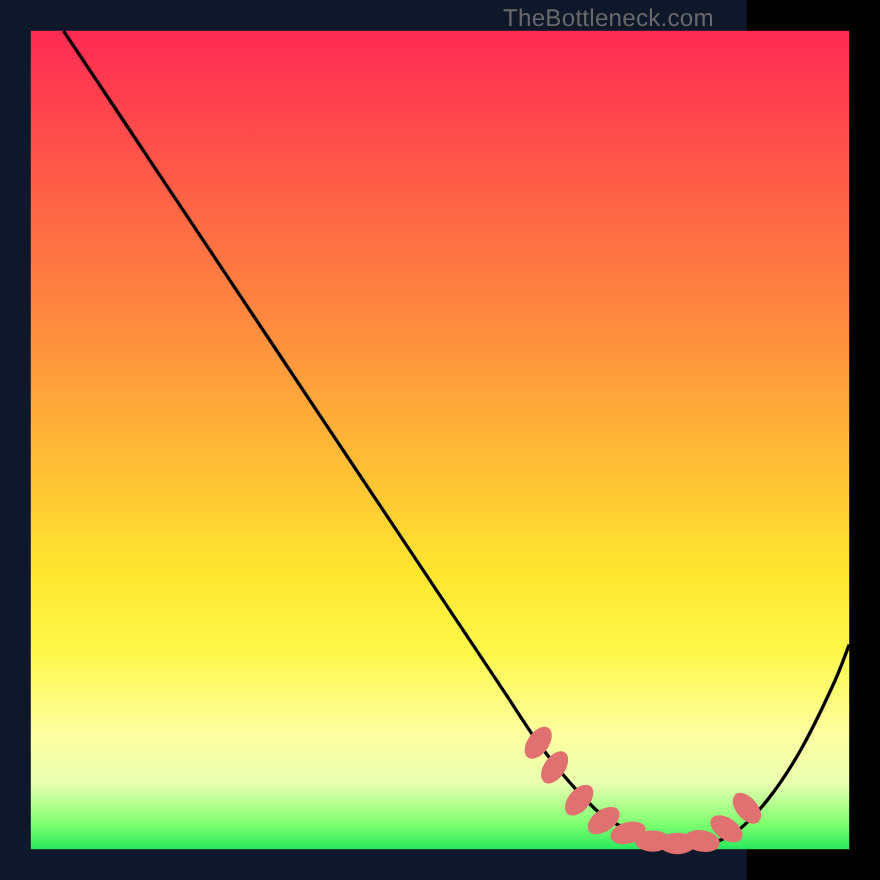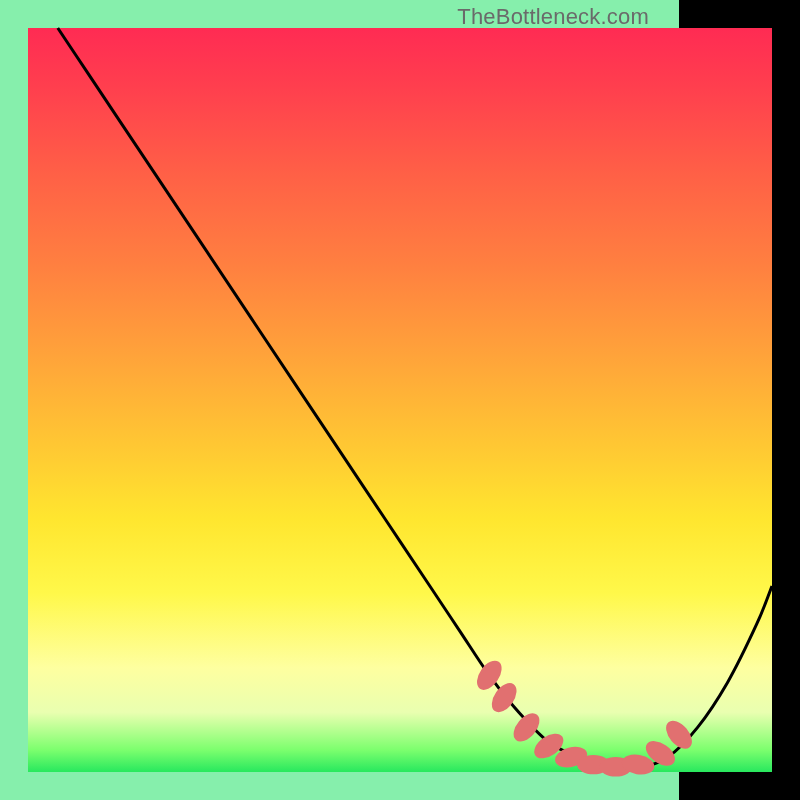--- a/index.html
+++ b/index.html
@@ -7,21 +7,21 @@
     padding: 0;
     background: #000;
     width: 800px;
     height: 800px;
     overflow: hidden;
     font-family: Arial, Helvetica, sans-serif;
   }
   .outer {
     width: 679px;
     height: 800px;
-    background: #86efac;
+    background: #0f172a;
     position: relative;
   }
   .plot {
     position: absolute;
     left: 28px;
     top: 28px;
     width: 744px;
     height: 744px;
     
     background: linear-gradient(to bottom,

